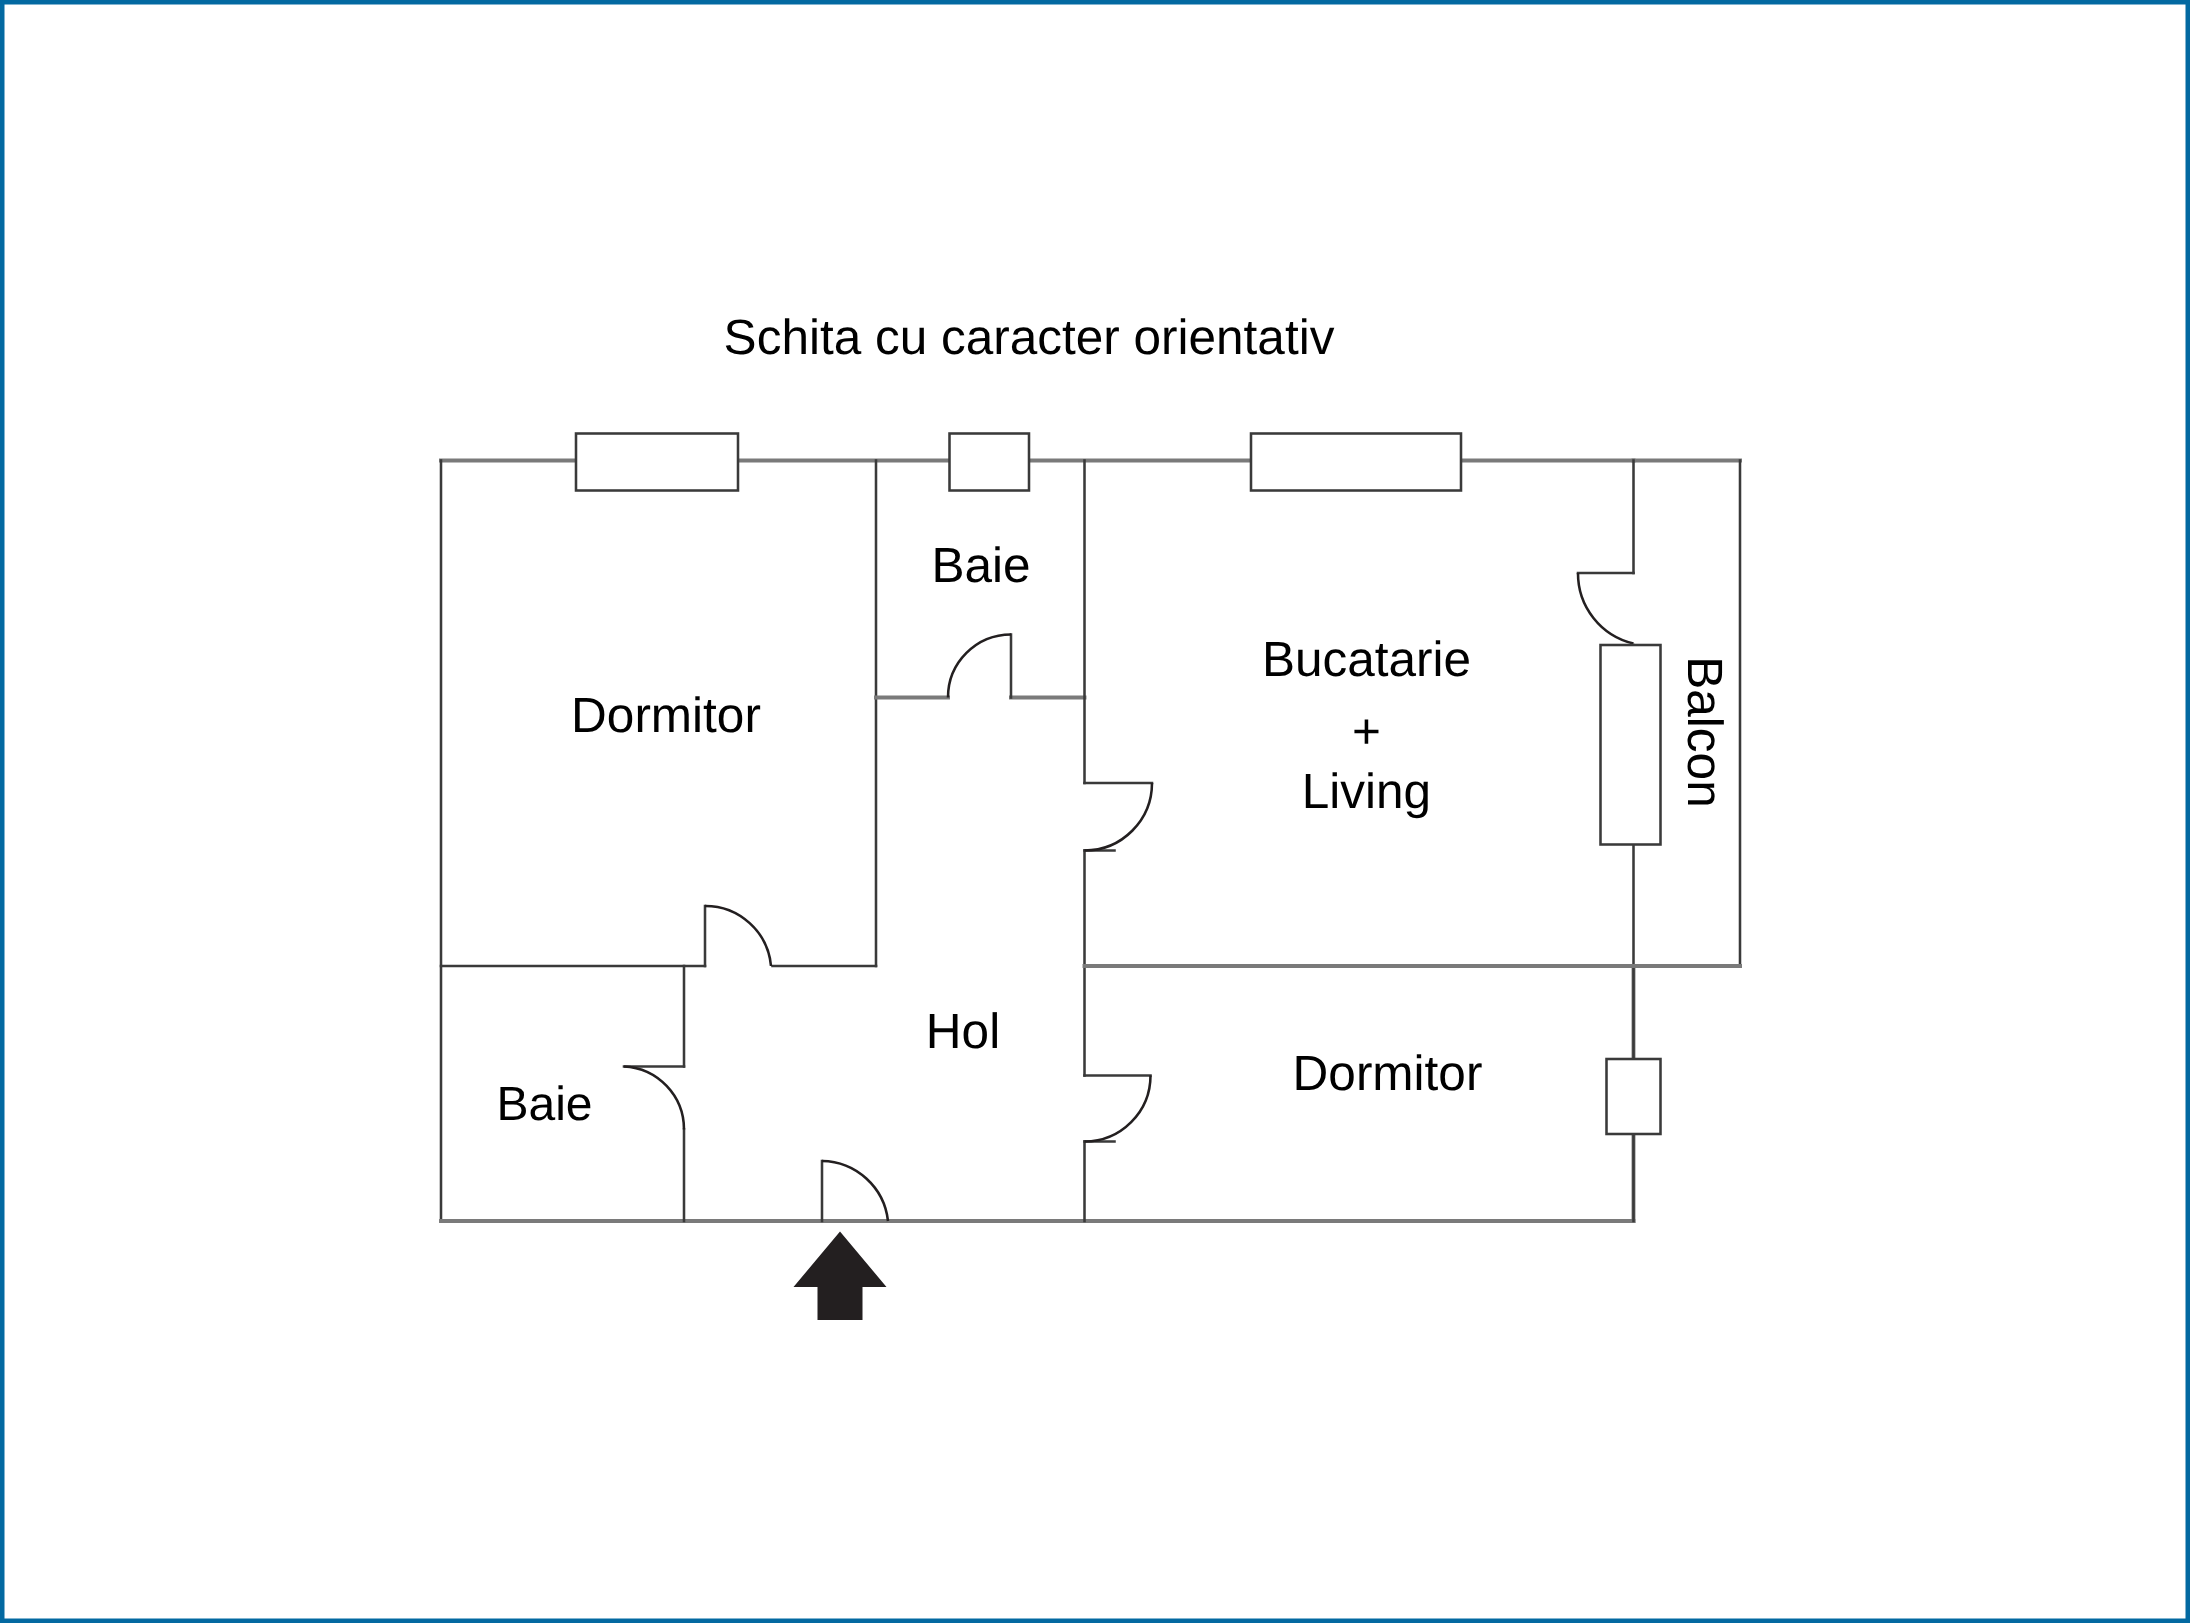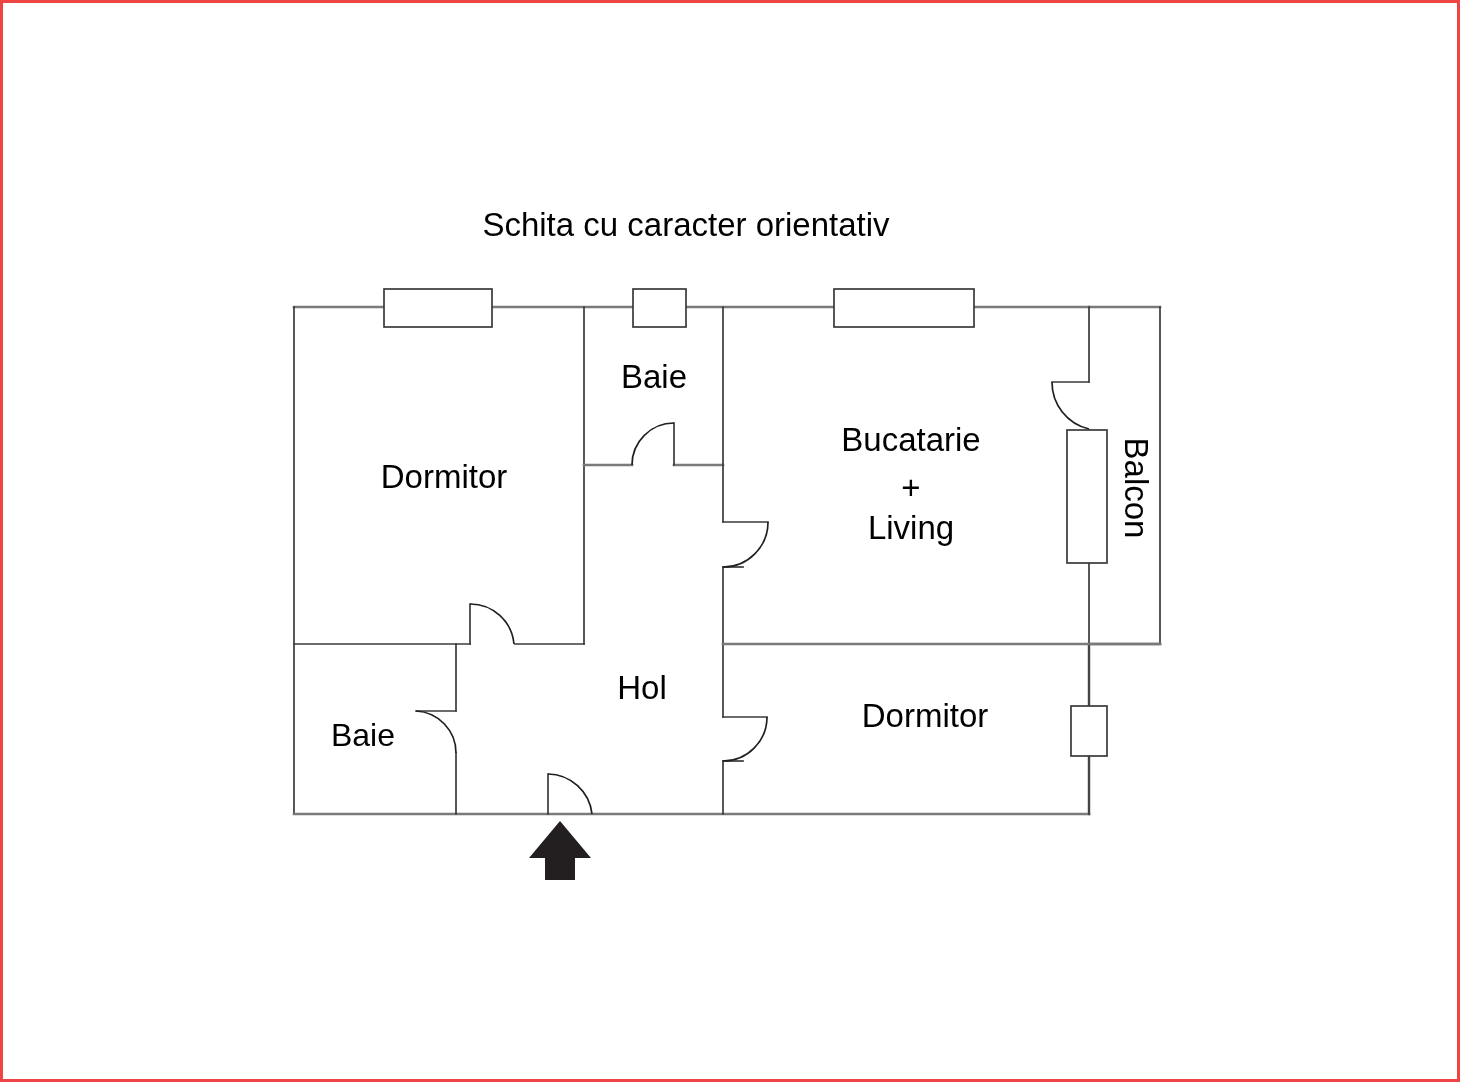--- a/index.html
+++ b/index.html
@@ -12,21 +12,21 @@
     height: 1082px;
     font-family: "Liberation Sans", sans-serif;
     overflow: hidden;
   }
   #page {
     position: relative;
     width: 1460px;
     height: 1082px;
     background: #ffffff;
     box-sizing: border-box;
-    border: 3px solid #ef4444;
+    border: 3px solid #0369a1;
   }
   #plan-svg {
     display: block;
     position: absolute;
     left: 0;
     top: 0;
   }
   .wall-gray { stroke: #7a7a7a; stroke-width: 2.6; fill: none; stroke-linecap: square; }
   .wall-thin { stroke: #3a3a3a; stroke-width: 1.7; fill: none; stroke-linecap: square; }
   .door-arc  { stroke: #231f20; stroke-width: 1.7; fill: none; }

